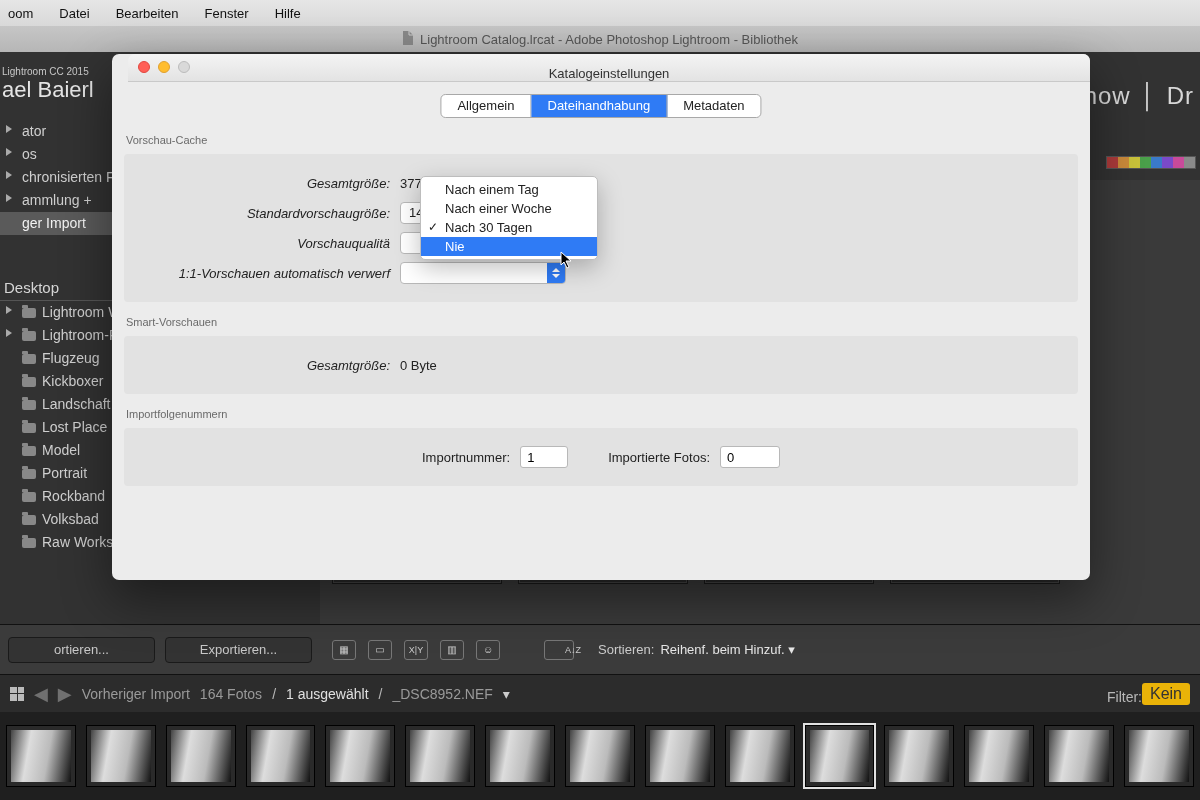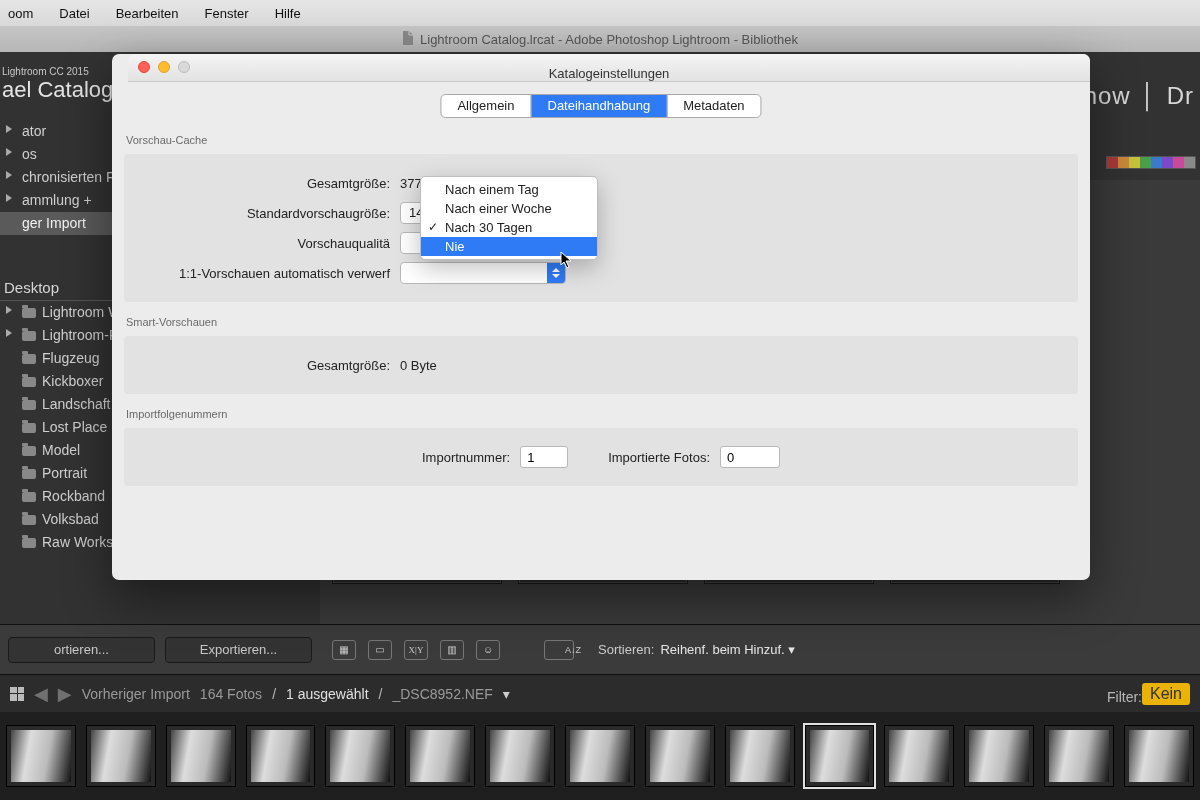--- a/index.html
+++ b/index.html
@@ -71,21 +71,21 @@
 
   .segmented{position:absolute;top:40px;left:50%;transform:translateX(-50%);display:flex;border:1px solid #a8a8a8;border-radius:5px;overflow:hidden;background:#fff;height:24px;}
   .segmented div{padding:0 16px;font-size:13px;line-height:22px;color:#222;border-right:1px solid #a8a8a8;}
   .segmented div:last-child{border-right:none;}
   .segmented .active{background:#2f7bf5;color:#fff;}
 
   .dlg-body{position:absolute;top:74px;left:12px;right:12px;bottom:12px;}
   .section{background:#e2e2e2;border-radius:4px;padding:14px 20px 14px 20px;margin-bottom:14px;position:relative;}
   .sec-title2{font-size:11px;color:#6a6a6a;margin:6px 0 8px 2px;}
   .row{display:flex;align-items:center;height:30px;font-size:13px;color:#222;}
-  .row .lbl{width:256px;text-align:right;padding-right:10px;}
+  .row .lbl{width:256px;text-align:right;padding-right:10px;font-style:italic;}
   .row .val{min-width:60px;}
   .select{width:166px;height:22px;background:#fff;border:1px solid #b8b8b8;border-radius:4px;position:relative;padding:0 20px 0 8px;font-size:13px;line-height:20px;color:#222;}
   .select .cap{position:absolute;right:0;top:0;width:18px;height:20px;background:#2f7bf5;border-radius:0 3px 3px 0;}
   .select .cap::after{content:"";position:absolute;left:5px;top:5px;border-left:4px solid transparent;border-right:4px solid transparent;border-bottom:4px solid #fff;}
   .select .cap::before{content:"";position:absolute;left:5px;top:11px;border-left:4px solid transparent;border-right:4px solid transparent;border-top:4px solid #fff;}
   .numbox{width:48px;height:22px;background:#fff;border:1px solid #b8b8b8;border-radius:3px;padding:0 6px;font-size:13px;line-height:20px;}
 
   
   .popup{position:absolute;top:176px;left:420px;width:178px;background:#fff;border:1px solid #bdbdbd;border-radius:5px;box-shadow:0 8px 24px rgba(0,0,0,.25);padding:3px 0;font-size:13px;color:#222;z-index:50;}
   .popup .opt{height:19px;line-height:19px;padding:0 10px 0 24px;position:relative;}
@@ -111,21 +111,21 @@
         <path d="M1 0h6l4 4v10H1z" fill="#888"></path>
         <path d="M7 0v4h4" fill="none" stroke="#ccc"></path>
       </svg>
   </span>
   <span>Lightroom Catalog.lrcat - Adobe Photoshop Lightroom - Bibliothek</span>
 </div>
 
 <div class="app-bg">
   <div class="idplate">
     <div class="line1">Lightroom CC 2015</div>
-    <div class="line2">ael Catalog</div>
+    <div class="line2">ael Baierl</div>
   </div>
   <div class="topnav" id="topnav"><span>show</span><span>│</span><span>Dr</span></div>
 
   <div class="color-swatches" id="swatches">
       <div style="background: rgb(170, 58, 58);"></div>
       <div style="background: rgb(201, 137, 58);"></div>
       <div style="background: rgb(201, 194, 58);"></div>
       <div style="background: rgb(74, 160, 74);"></div>
       <div style="background: rgb(58, 122, 201);"></div>
       <div style="background: rgb(122, 74, 201);"></div>
@@ -194,21 +194,21 @@
     </div>
 
   <div class="left-lower-btns">
     <div class="pill-btn">ortieren...</div>
     <div class="pill-btn">Exportieren...</div>
   </div>
 
   <div class="under-toolbar">
     <div class="icon-btn">▦</div>
     <div class="icon-btn">▭</div>
-    <div class="icon-btn" style="font-size:9px;font-family:Liberation Serif, serif;">X|Y</div>
+    <div class="icon-btn" style="font-size:9px;">X|Y</div>
     <div class="icon-btn">▥</div>
     <div class="icon-btn">☺</div>
     <div style="width:20px;"></div>
     <div class="icon-btn" style="font-size:9px;padding-left:28px;">A↓Z</div>
     <div class="sort-wrap">
       <span>Sortieren:</span>
       <span class="sort-val"><span>Reihenf. beim Hinzuf.</span> <span>▾</span></span>
     </div>
   </div>
 

